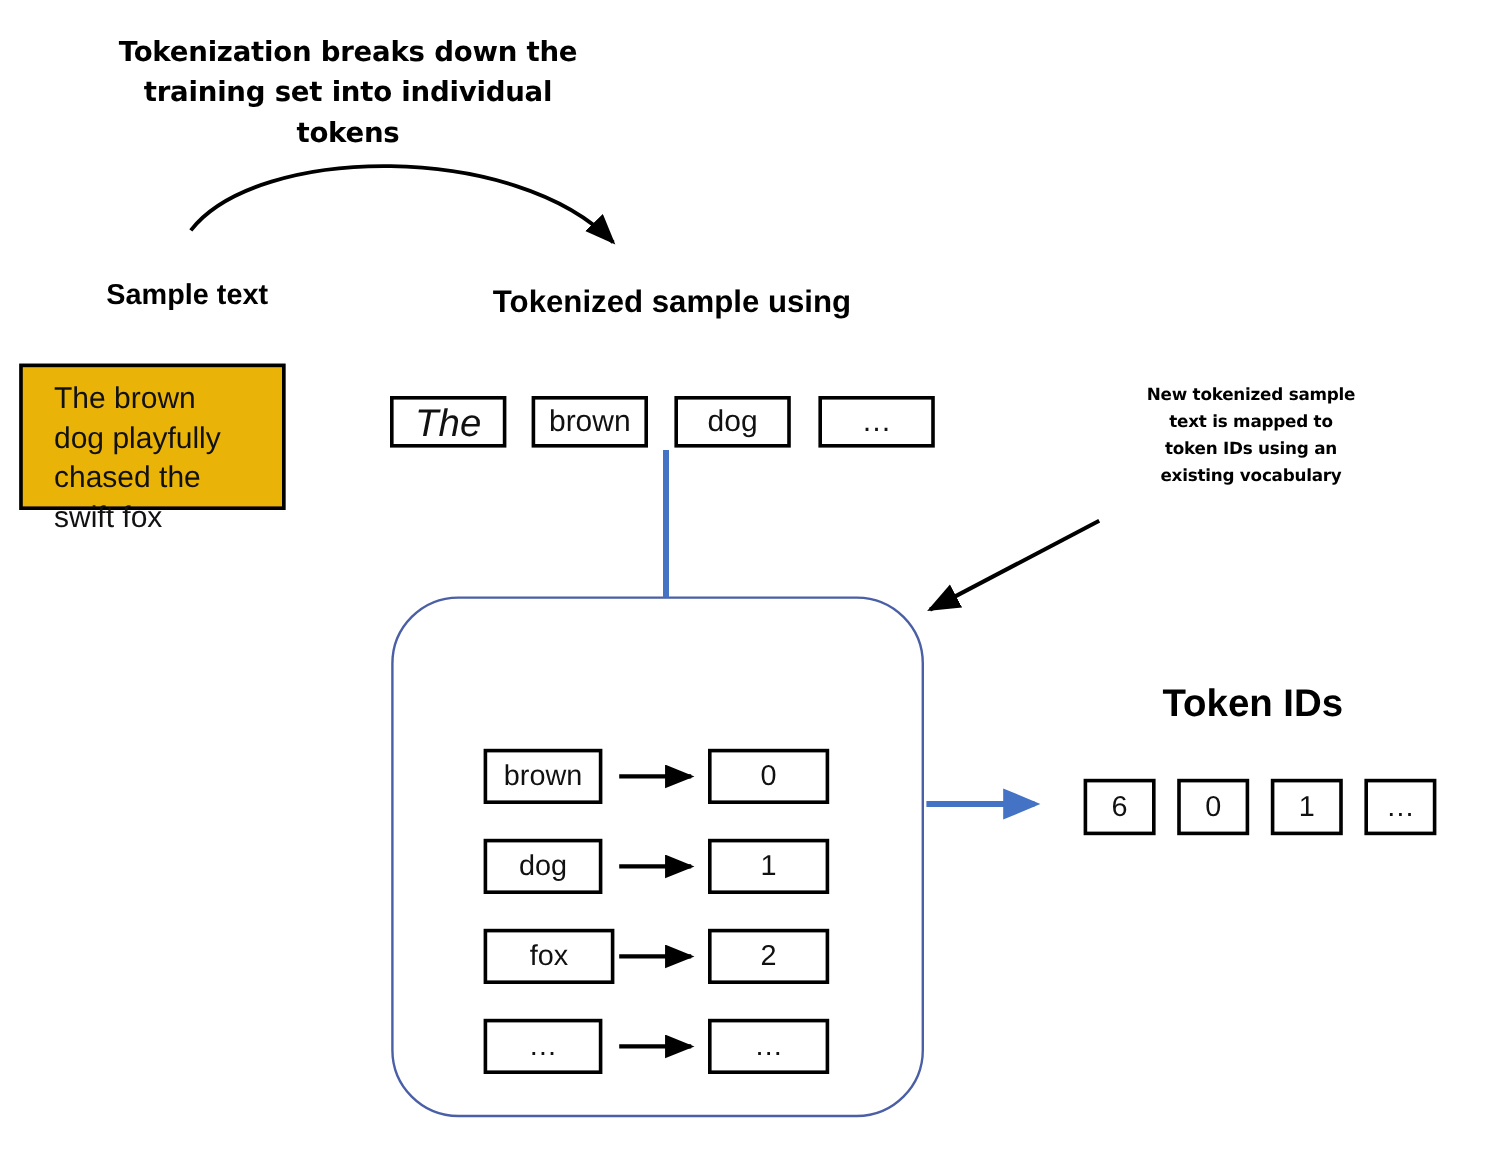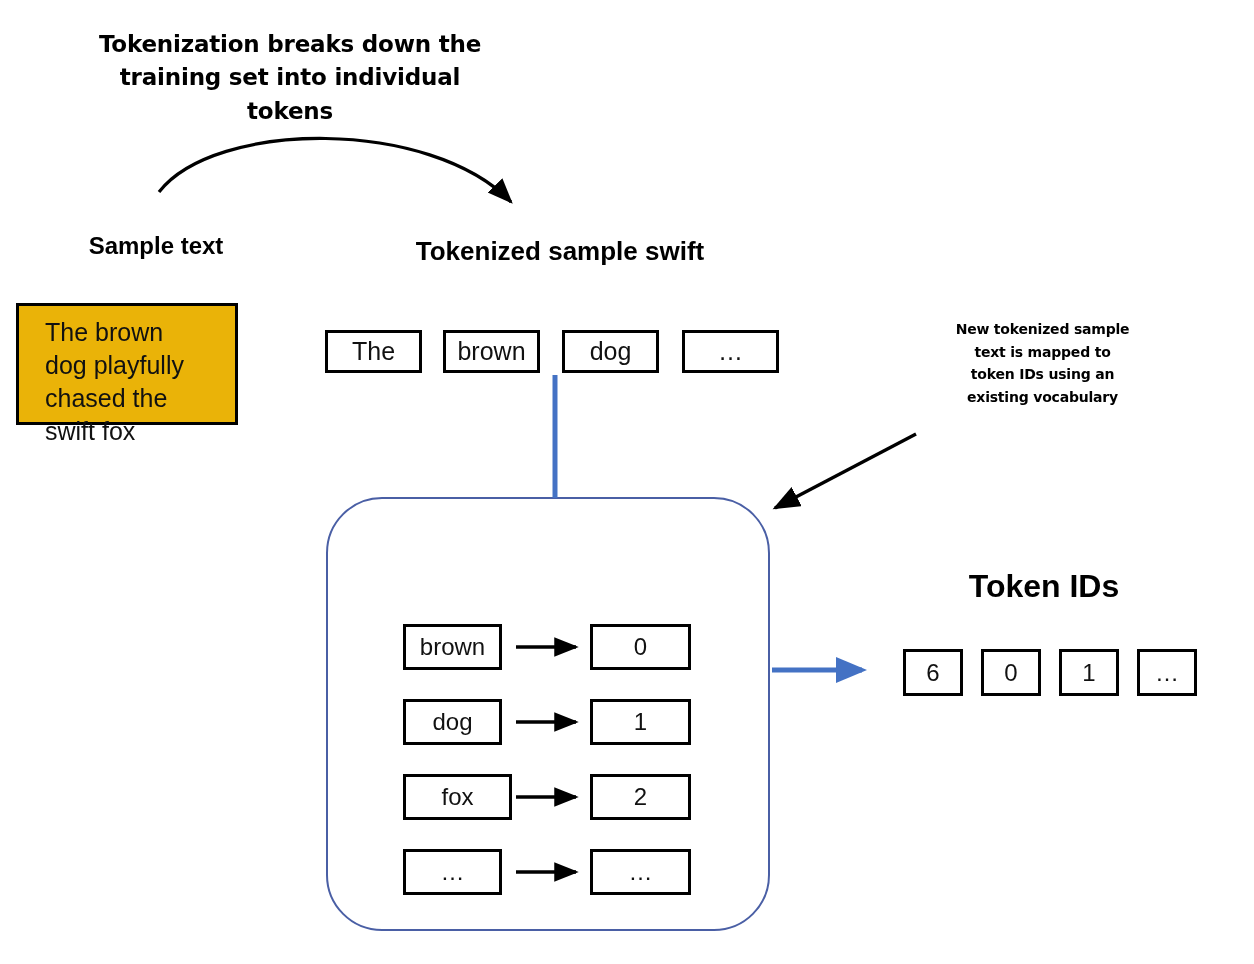--- a/index.html
+++ b/index.html
@@ -78,34 +78,34 @@
 </head>
 <body>
 
 <div id="canvas">
 
   <div class="abs annot" style="left:85px; top:28px; width:410px; font-size:23px;">Tokenization breaks down the
 training set into individual tokens</div>
 
   <div class="abs heading" style="left:0px; top:232px; width:256px; font-size:24px;margin-left:28px;">Sample text</div>
 
-  <div class="abs heading" style="left:400px; top:236px; width:320px; font-size:26px;">Tokenized sample swift</div>
+  <div class="abs heading" style="left:400px; top:236px; width:320px; font-size:26px;">Tokenized sample using</div>
 
   <div class="abs heading" style="left:414px; top:533px; width:270px; font-size:26px;">Existing vocabulary</div>
 
   <div class="abs heading" style="left:913px; top:568px; width:262px; font-size:32px;">Token IDs</div>
 
   <div class="abs annot" style="left:900px; top:318px; width:285px; font-size:14px; line-height:1.62;">New tokenized sample
 text is mapped to
 token IDs using an
 existing vocabulary</div>
 
   <div class="abs sample-box" style="left:16px; top:303px; width:222px; height:122px;">The brown dog playfully chased the swift fox</div>
 
-  <div class="abs blk-box" style="left:325px; top:330px; width:97px; height:43px; font-size:25px;">The</div>
+  <div class="abs blk-box" style="left:325px; top:330px; width:97px; height:43px; font-size:32px;font-style:italic;">The</div>
   <div class="abs blk-box" style="left:443px; top:330px; width:97px; height:43px; font-size:25px;">brown</div>
   <div class="abs blk-box" style="left:562px; top:330px; width:97px; height:43px; font-size:25px;">dog</div>
   <div class="abs blk-box" style="left:682px; top:330px; width:97px; height:43px; font-size:25px;">…</div>
 
   <div class="abs vocab-container" style="left:326px; top:497px; width:444px; height:434px;"></div>
 
   <div class="abs blk-box" style="left:403px; top:624px; width:99px; height:46px; font-size:24px;">brown</div>
   <div class="abs blk-box" style="left:590px; top:624px; width:101px; height:46px; font-size:24px;">0</div>
 
   <div class="abs blk-box" style="left:403px; top:699px; width:99px; height:46px; font-size:24px;">dog</div>

